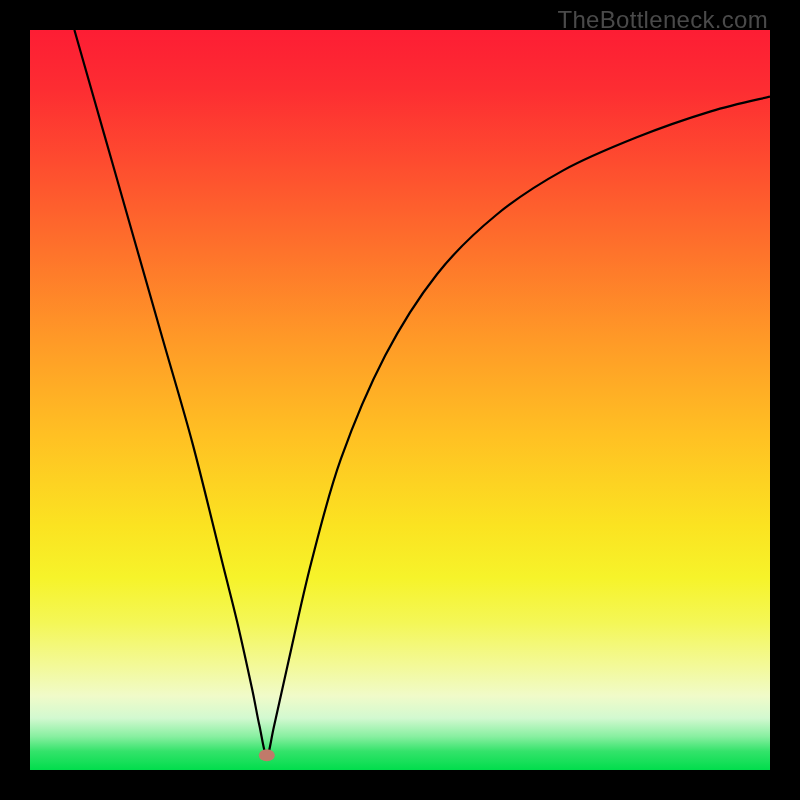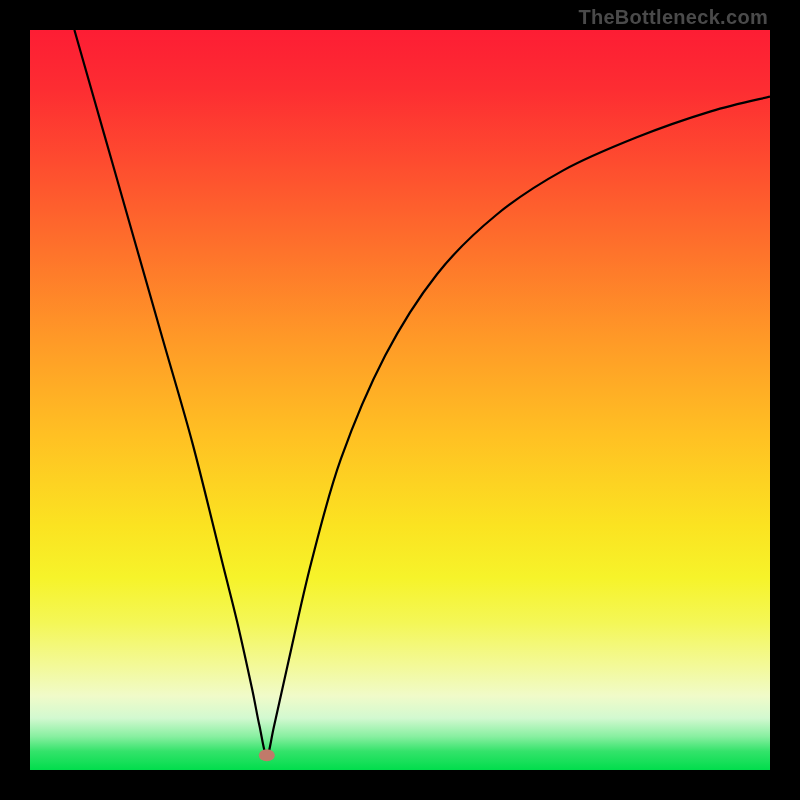--- a/index.html
+++ b/index.html
@@ -15,22 +15,22 @@
   .gradient-bg {
     width: 100%;
     height: 100%;
     position: absolute;
   }
   .watermark {
     position: absolute;
     top: 6px;
     right: 32px;
     color: #4a4a4a;
-    font-size: 20px;
-    font-weight: 700;
+    font-size: 24px;
+    font-weight: 400;
     letter-spacing: 0.3px;
     text-align: center;
   }
   .curve-svg {
     position: absolute;
     left: 0;
     top: 0;
     width: 100%;
     height: 100%;
   }

